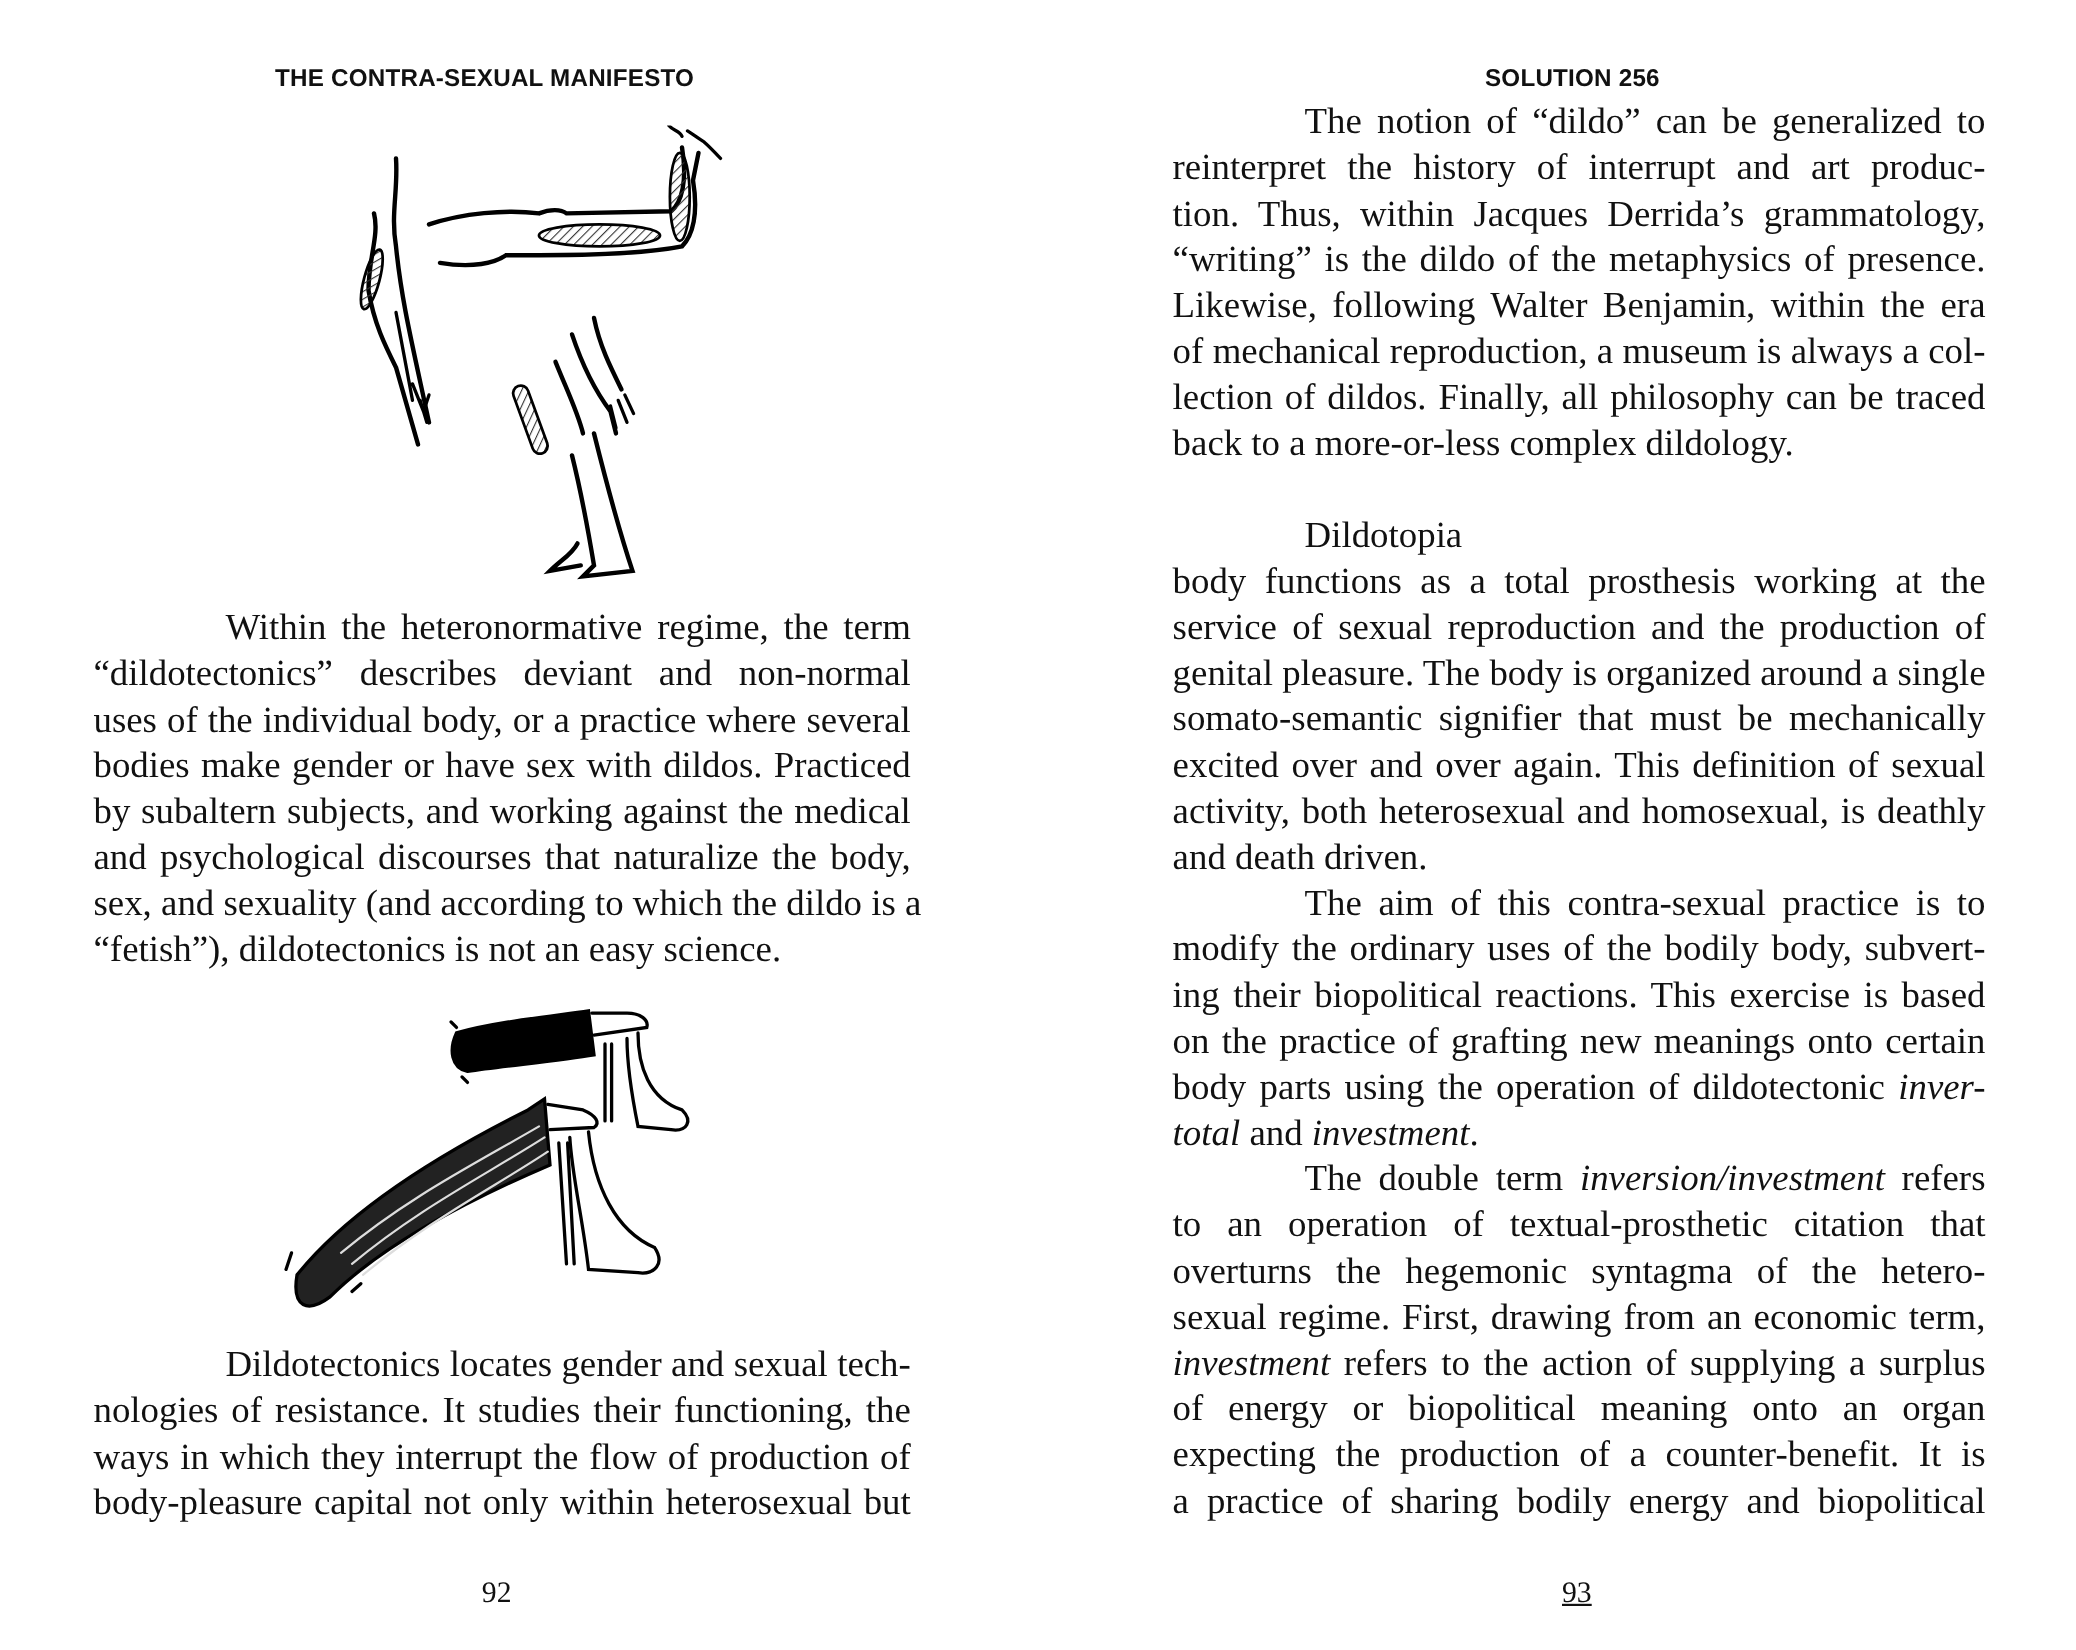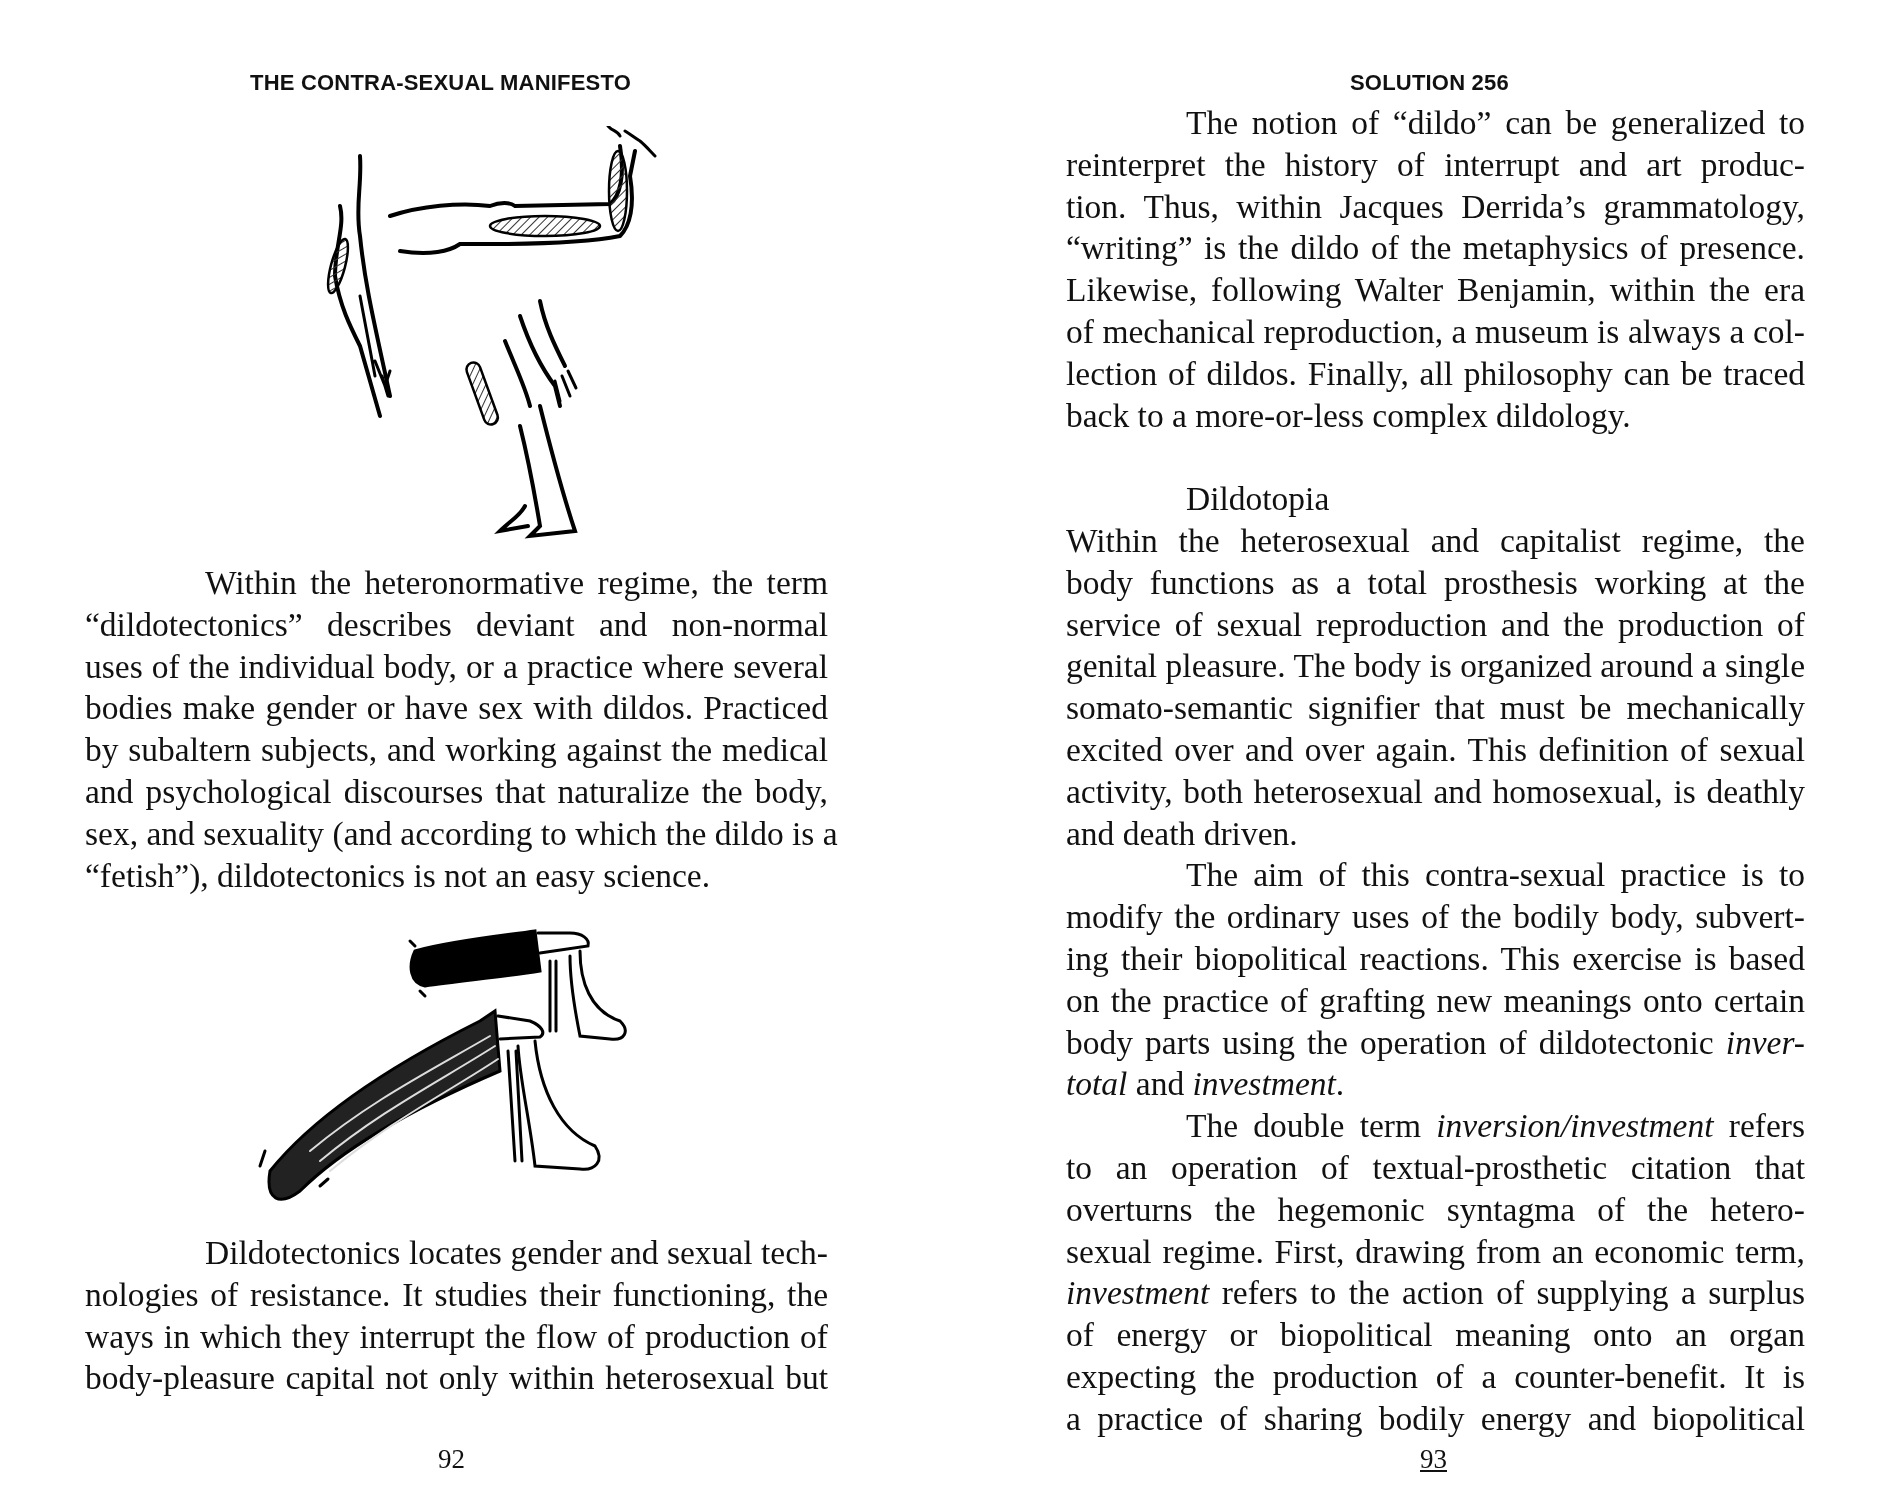--- a/index.html
+++ b/index.html
@@ -1,17 +1,17 @@
 <!DOCTYPE html>
 <html><head>
 <meta charset="utf-8">
 <style>
   html, body { margin: 0; padding: 0; background: #ffffff; }
   body { width: 1887px; height: 1500px; position: relative; overflow: hidden; color: #111; }
-  .page { position: absolute; top: 16px; height: 1316px; }
+  .page { position: absolute; top: 4px; height: 1316px; }
   .page-left { left: 0; width: 940px; }
   .page-right { left: 940px; width: 947px; }
   .running-head {
     position: absolute; top: 54px;
     font-family: "Liberation Sans", sans-serif; font-weight: bold;
     font-size: 22px; letter-spacing: 0.2px; white-space: nowrap;
   }
   .body-text {
     position: absolute;
     font-family: "Liberation Serif", serif;
@@ -105,21 +105,20 @@
     <span class="line">“writing” is the dildo of the metaphysics of presence.</span>
     <span class="line">Likewise, following Walter Benjamin, within the era</span>
     <span class="line">of mechanical reproduction, a museum is always a col-</span>
     <span class="line">lection of dildos. Finally, all philosophy can be traced</span>
     <span class="line last">back to a more-or-less complex dildology.</span>
   </div>
 
   <div class="heading" style="left:246px;top:462px;">Dildotopia</div>
 
   <div class="body-text" style="left:126px;top:504px;width:739px;">
-    <span class="line">Within the heterosexual and capitalist regime, the</span>
     <span class="line">body functions as a total prosthesis working at the</span>
     <span class="line">service of sexual reproduction and the production of</span>
     <span class="line">genital pleasure. The body is organized around a single</span>
     <span class="line">somato-semantic signifier that must be mechanically</span>
     <span class="line">excited over and over again. This definition of sexual</span>
     <span class="line">activity, both heterosexual and homosexual, is deathly</span>
     <span class="line last">and death driven.</span>
 
     <span class="line indent">The aim of this contra-sexual practice is to</span>
     <span class="line">modify the ordinary uses of the bodily body, subvert-</span>

